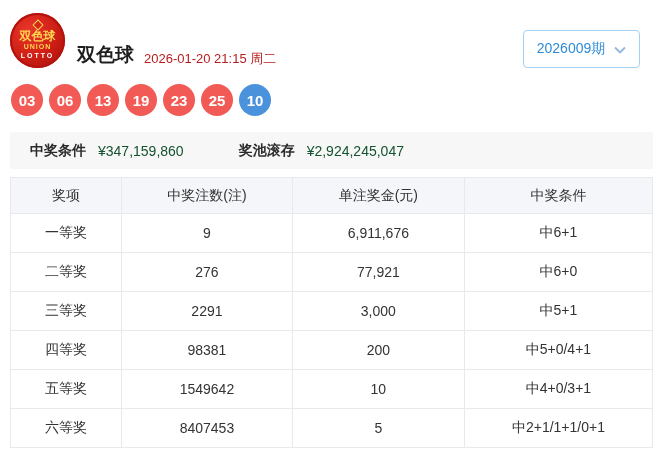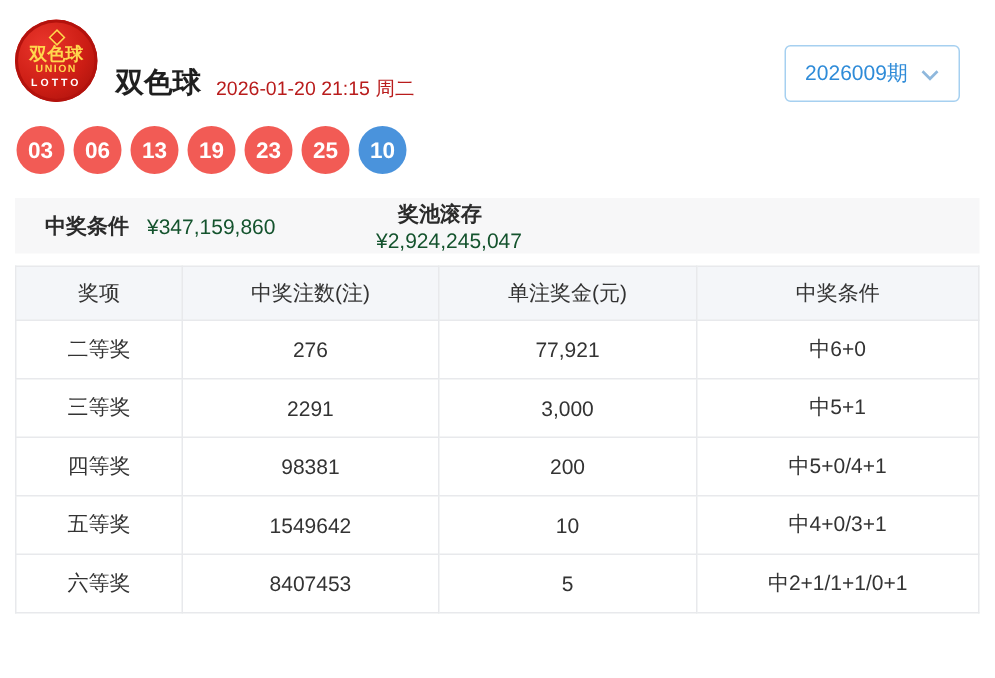--- a/index.html
+++ b/index.html
@@ -42,21 +42,21 @@
   .ball.red { background: #f25b55; }
   .ball.blue { background: #4a93dc; }
 
   
   .summary {
     margin-top: 16px; background: #f7f7f8; height: 37px;
     display: flex; align-items: center; padding: 0 20px;
   }
   .summary-label { font-size: 14px; font-weight: bold; color: #2b2b2b; }
   .summary-value { font-size: 14px; color: #14532d; margin-left: 12px; }
-  .summary-group2 { margin-left: 55px; display: flex; align-items: center; flex-direction: column; }
+  .summary-group2 { margin-left: 55px; display: flex; align-items: center; }
 
   
   table { width: 643px; margin-top: 8px; border-collapse: collapse; font-size: 14px; }
   th, td { border: 1px solid #e8e9ec; text-align: center; font-weight: normal; color: #333; }
   th { background: #f4f6f9; height: 36px; }
   td { height: 39px; }
   .col-prize { width: 17.3%; }
   .col-count { width: 26.6%; }
   .col-amount { width: 26.8%; }
   .col-cond { width: 29.3%; }
@@ -109,20 +109,26 @@
     <thead>
       <tr>
         <th class="col-prize">奖项</th>
         <th class="col-count">中奖注数(注)</th>
         <th class="col-amount">单注奖金(元)</th>
         <th class="col-cond">中奖条件</th>
       </tr>
     </thead>
     <tbody>
       <tr>
+        <td>一等奖</td>
+        <td>9</td>
+        <td>6,911,676</td>
+        <td>中6+1</td>
+      </tr>
+      <tr>
         <td>二等奖</td>
         <td>276</td>
         <td>77,921</td>
         <td>中6+0</td>
       </tr>
       <tr>
         <td>三等奖</td>
         <td>2291</td>
         <td>3,000</td>
         <td>中5+1</td>

